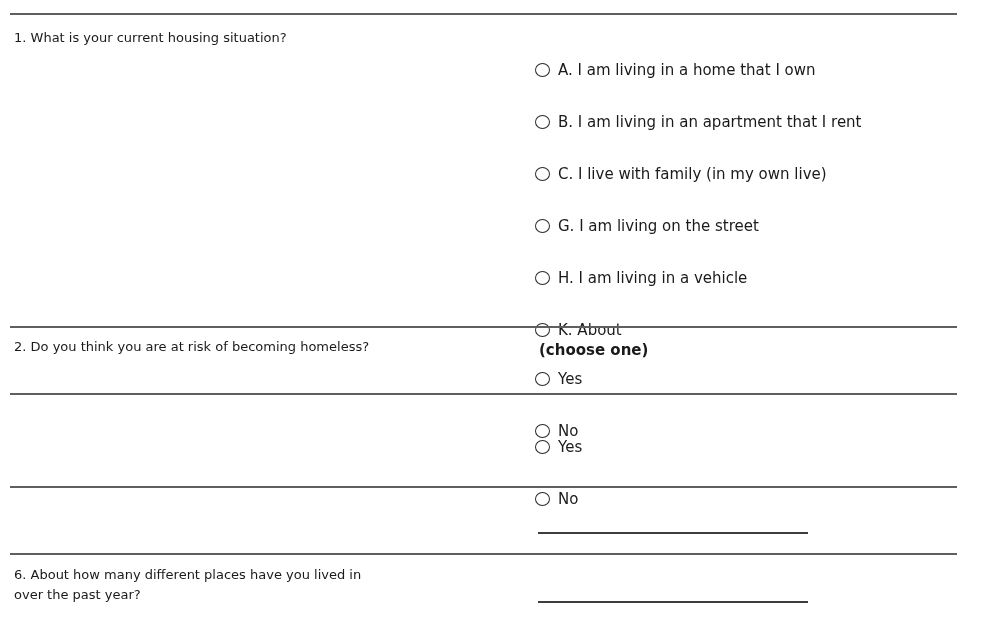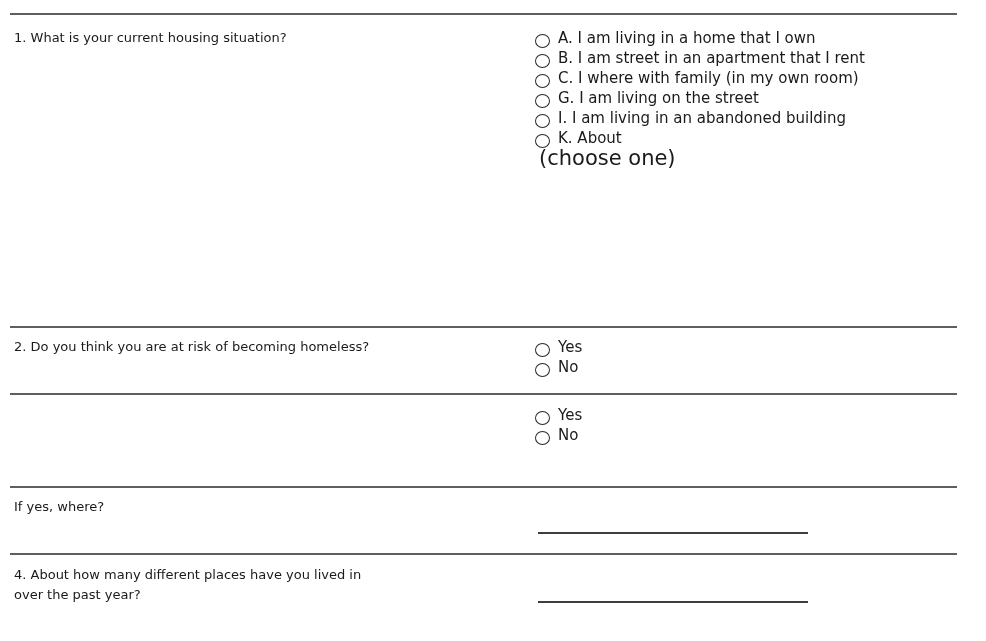--- a/index.html
+++ b/index.html
@@ -38,42 +38,44 @@
   }
   .options{
     position:absolute;
     left:535px;
     width:440px;
     display:flex;
     flex-direction:column;
   }
   .option-row{
     display:flex;
-    align-items:flex-end;
+    align-items:flex-start;
+    margin-top:32px;
   }
   .radio{
     flex:none;
     width:13px;
     height:12px;
     margin:3px 8px 0 0;
     border:1.5px solid #2b2b2b;
     border-radius:50%;
     background:#fff;
     box-sizing:content-box;
   }
   .option-label{
     font-size:15px;
     line-height:20px;
     white-space:pre-line;
     width:400px;
   }
   .footnote{
-    font-size:21px;
+    font-size:15px;
     line-height:20px;
     padding-left:4px;
+    font-weight:bold;
   }
   .blank-line{
     position:absolute;
     left:538px;
     width:270px;
     height:2px;
     background:var(--blank);
   }
 </style>
 </head>
@@ -84,33 +86,33 @@
   <div class="rule" style="top:13px"></div>
 
   <div class="q-label" style="top:28px">1. What is your current housing situation?</div>
   <div class="options" style="top:28px">
     <div class="option-row">
       <span class="radio"></span>
       <span class="option-label">A. I am living in a home that I own</span>
     </div>
     <div class="option-row">
       <span class="radio"></span>
-      <span class="option-label">B. I am street in an apartment that I rent</span>
+      <span class="option-label">B. I am living in an apartment that I rent</span>
     </div>
     <div class="option-row">
       <span class="radio"></span>
-      <span class="option-label">C. I where with family (in my own room)</span>
+      <span class="option-label">C. I live with family (in my own live)</span>
     </div>
     <div class="option-row">
       <span class="radio"></span>
       <span class="option-label">G. I am living on the street</span>
     </div>
     <div class="option-row">
       <span class="radio"></span>
-      <span class="option-label">I. I am living in an abandoned building</span>
+      <span class="option-label">H. I am living in a vehicle</span>
     </div>
     <div class="option-row">
       <span class="radio"></span>
       <span class="option-label">K. About</span>
     </div>
     <div class="footnote">(choose one)</div>
   </div>
 
   <div class="rule" style="top:326px"></div>
 
@@ -134,22 +136,21 @@
       <span class="option-label">Yes</span>
     </div>
     <div class="option-row">
       <span class="radio"></span>
       <span class="option-label">No</span>
     </div>
   </div>
 
   <div class="rule" style="top:486px"></div>
 
-  <div class="q-label" style="top:497px">If yes, where?</div>
   <div class="blank-line" style="top:532px"></div>
 
   <div class="rule" style="top:553px"></div>
 
-  <div class="q-label" style="top:565px">4. About how many different places have you lived in
+  <div class="q-label" style="top:565px">6. About how many different places have you lived in
 over the past year?</div>
   <div class="blank-line" style="top:601px"></div>
 
 </div>
 
 </body></html>

